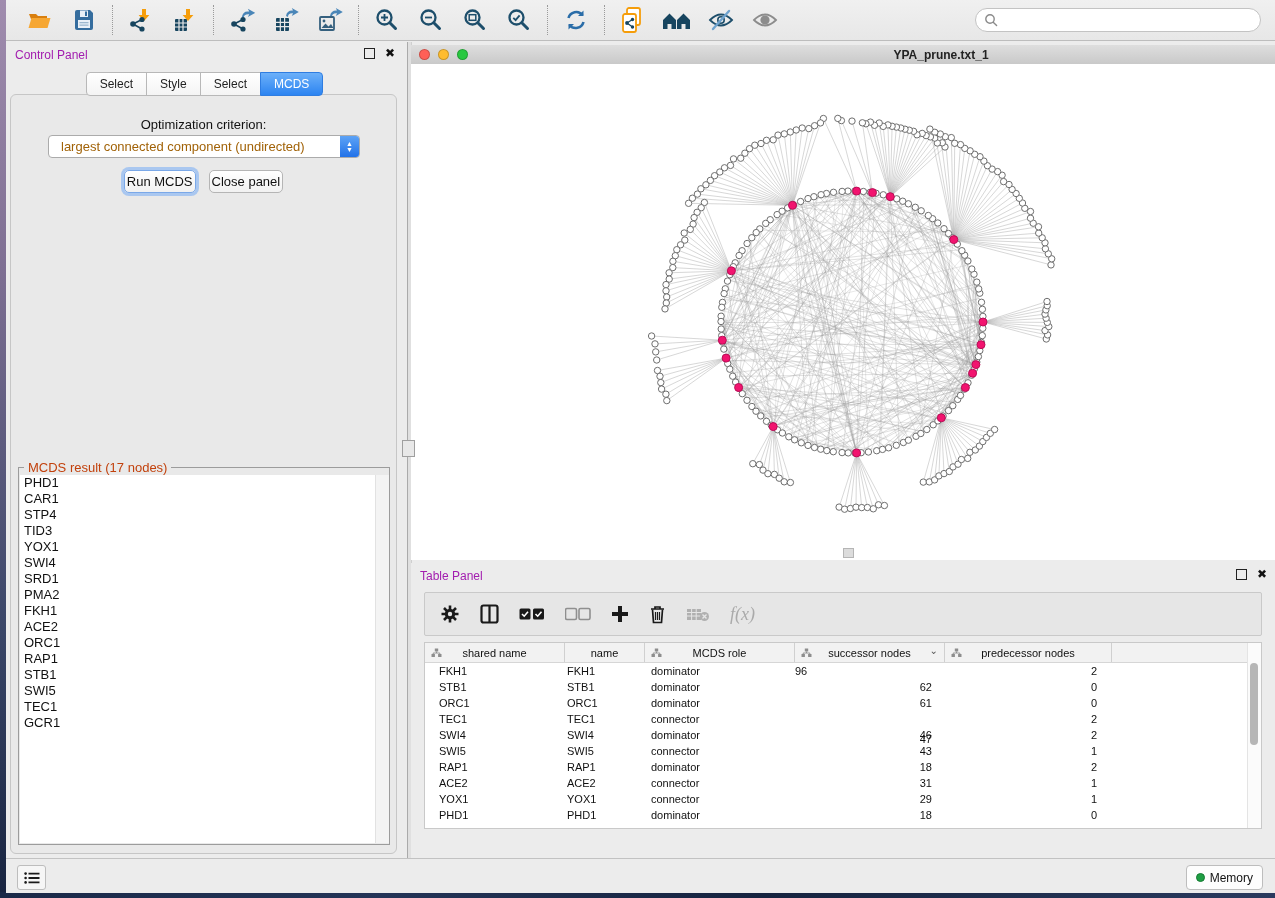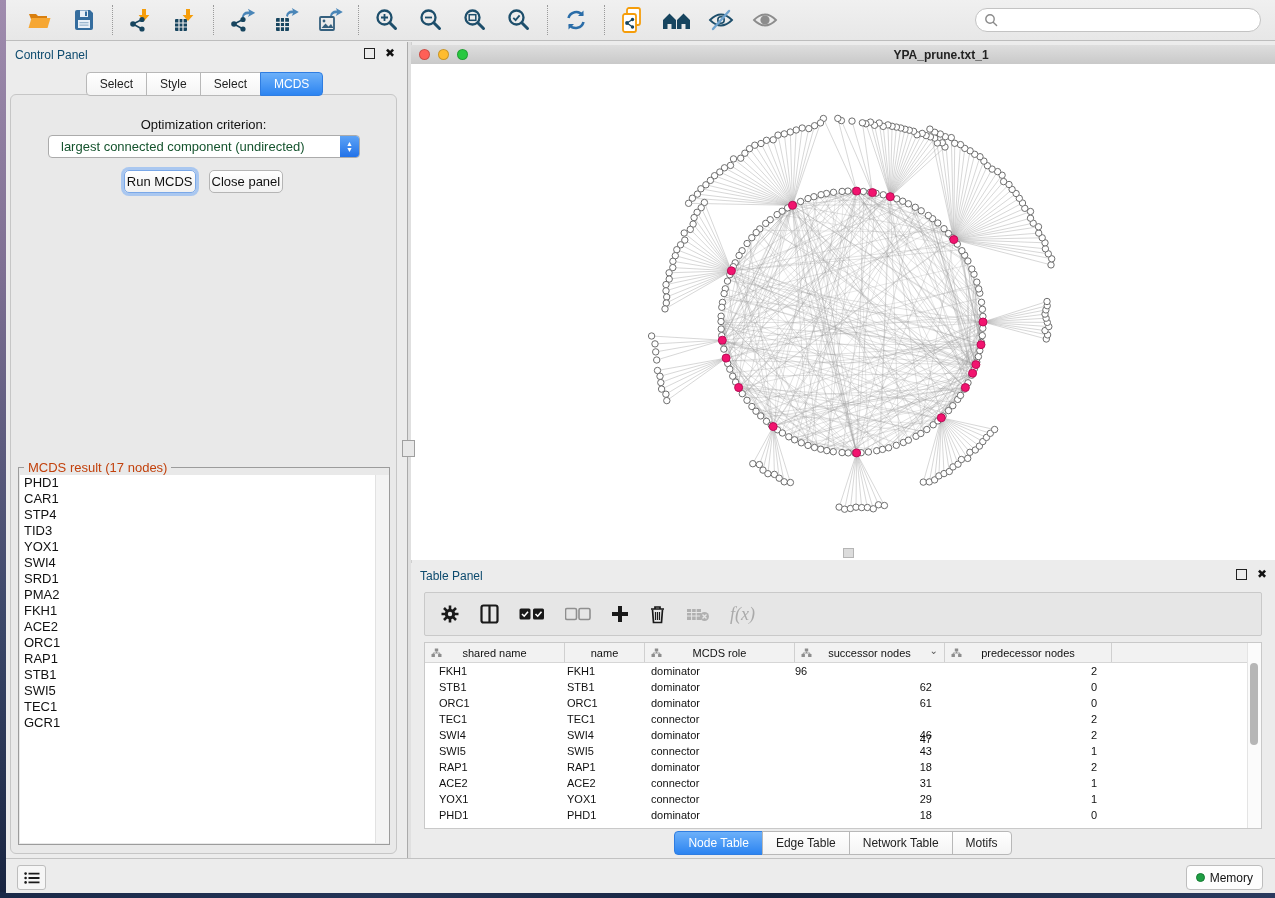--- a/index.html
+++ b/index.html
@@ -20,36 +20,36 @@
   .tbsep{width:0;height:30px;border-left:1px dotted #9a9a9a;}
   .tbi{width:36px;height:32px;display:flex;align-items:center;justify-content:center;border-radius:4px;}
   .searchwrap{margin-left:auto;margin-right:8px;display:flex;align-items:center;}
   .searchbox{width:286px;height:24px;border:1px solid #c3c3c3;border-radius:13px;background:#fff;
     display:flex;align-items:center;padding-left:8px;box-sizing:border-box;}
   .searchbox input{border:none;outline:none;flex:1;font-size:12px;background:transparent;margin-left:5px;}
 
   
   .cpanel{position:absolute;left:0;top:42px;width:397px;height:816px;background:#ececec;}
   .panel-head{position:absolute;left:0;top:0;width:100%;height:26px;}
-  .panel-title{position:absolute;left:9px;top:6px;font-size:12px;color:#0c4a6e;}
+  .panel-title{position:absolute;left:9px;top:6px;font-size:12px;color:#a21caf;}
   .wbtns{position:absolute;right:8px;top:6px;display:flex;gap:10px;align-items:center;}
   .float-ico{width:9px;height:9px;border:1.5px solid #222;display:inline-block;}
   .close-ico{font-size:12px;font-weight:bold;color:#111;line-height:9px;}
   .seg-tabs{position:absolute;left:0;top:30px;width:100%;display:flex;justify-content:center;z-index:5;}
   .seg{font-size:12px;padding:4px 13px;background:linear-gradient(#fff,#f4f4f4);
     border:1px solid #b8b8b8;margin-left:-1px;color:#222;}
   .seg:first-child{border-radius:4px 0 0 4px;margin-left:0;}
   .seg:last-child{border-radius:0 4px 4px 0;}
   .seg.active{background:linear-gradient(#6cb0f9,#2c84f1);color:#fff;border-color:#2f7de1;}
   .cbox{position:absolute;left:4px;top:52px;width:387px;height:760px;background:#e9e9e9;
     border:1px solid #c6c6c6;border-radius:6px;box-sizing:border-box;}
   .optlabel{position:absolute;left:0;top:22px;width:100%;text-align:center;font-size:13px;color:#111;}
   .dropdown{position:absolute;left:37px;top:40px;width:312px;height:23px;background:#fff;
     border:1px solid #ababab;border-radius:4px;display:flex;align-items:center;box-sizing:border-box;}
-  .dropdown .val{flex:1;font-size:13px;padding-left:12px;color:#14532d;white-space:nowrap;}
+  .dropdown .val{flex:1;font-size:13px;padding-left:12px;color:#a16207;white-space:nowrap;}
   .stepper{width:19px;height:21px;border-radius:0 3px 3px 0;background:linear-gradient(#5da3f6,#2272e8);
     display:flex;flex-direction:column;align-items:center;justify-content:center;color:#fff;}
   .stepper span{font-size:7px;line-height:6px;}
   .btnrow{position:absolute;left:0;top:75px;width:100%;display:flex;justify-content:center;gap:13px;}
   .macbtn{font-size:13px;color:#111;background:linear-gradient(#ffffff,#f1f1f1);
     border:1px solid #b5b5b5;border-radius:5px;padding:3px 2px;height:23px;box-sizing:border-box;}
   .macbtn.focus{border-color:#7aa8e8;box-shadow:0 0 0 3px rgba(105,165,248,.5);}
   .fieldset{position:absolute;left:7px;top:372px;width:370px;height:376px;border:1px solid #9c9c9c;}
   .fieldset .legend{position:absolute;left:5px;top:-8px;background:#e9e9e9;padding:0 4px;font-size:13px;color:#c2410c;}
   .listbox{position:absolute;left:1px;top:7px;right:1px;bottom:1px;background:#fff;overflow:hidden;}
@@ -1299,26 +1299,20 @@
             <span class="td" style="width:150px;padding-left:6px;text-align:left;">dominator</span>
             <span class="td" style="width:150px;padding-right:13px;text-align:right;">18</span>
             <span class="td" style="width:167px;padding-right:15px;text-align:right;">0</span>
           </div>
         </div>
       <div class="tscroll">
         <div class="tthumb"></div>
       </div>
     </div>
 
-    <div class="bottom-tabs" id="tbl-tabs">
-        <button class="seg active">Node Table</button>
-        <button class="seg">Edge Table</button>
-        <button class="seg">Network Table</button>
-        <button class="seg">Motifs</button>
-      </div>
   </div>
 
   <div class="statusbar">
     <span class="listbtn">
       <svg width="16" height="12" viewBox="0 0 16 12">
         <circle cx="1.6" cy="1.6" r="1.3" fill="#1a1a1a"></circle>
           <circle cx="1.6" cy="6" r="1.3" fill="#1a1a1a"></circle>
           <circle cx="1.6" cy="10.4" r="1.3" fill="#1a1a1a"></circle>
         <path d="M4.5 1.6 h11 M4.5 6 h11 M4.5 10.4 h11" stroke="#1a1a1a" stroke-width="1.8"></path>
       </svg>

